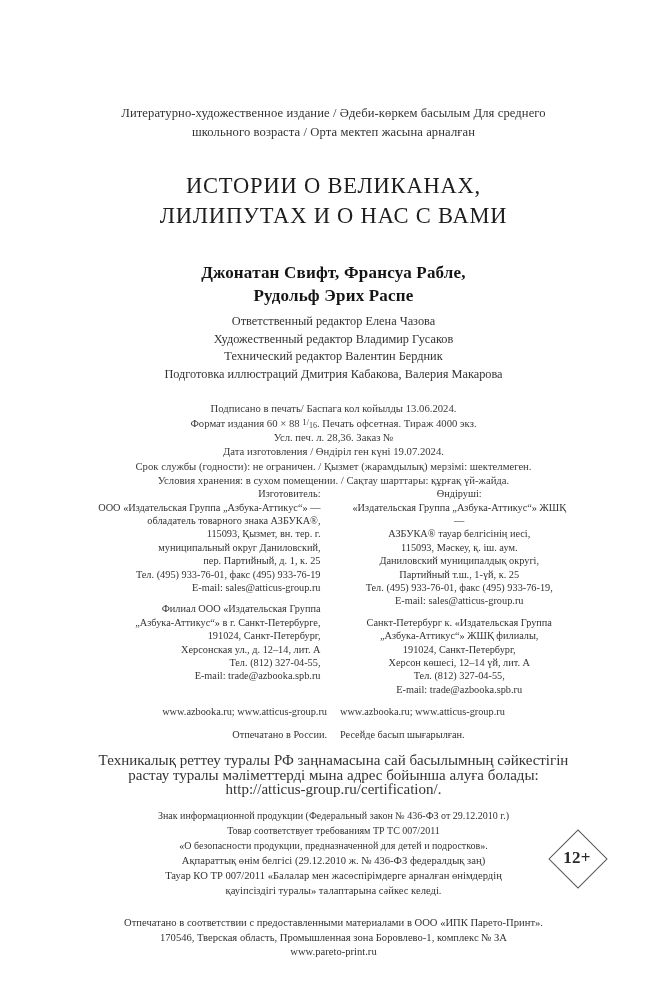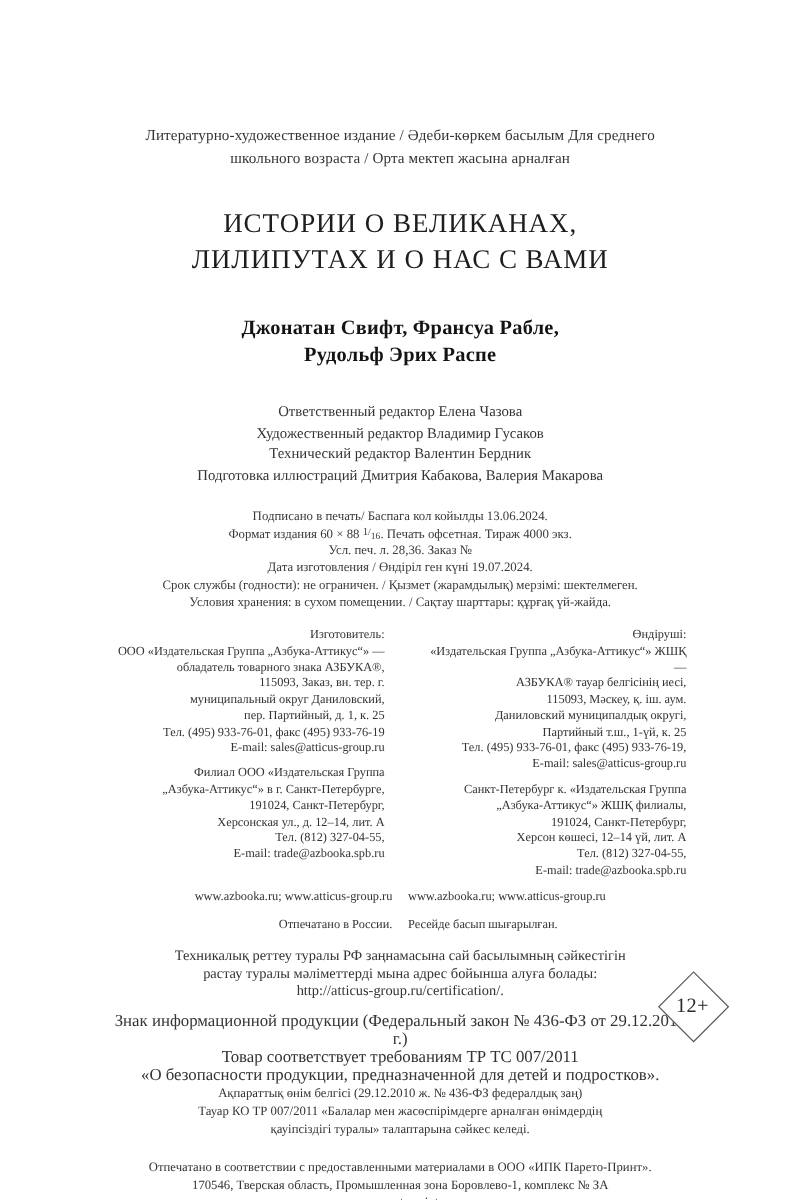--- a/index.html
+++ b/index.html
@@ -50,21 +50,21 @@
     font-size: 17px;
     line-height: 23px;
     font-weight: bold;
     color: #141414;
     letter-spacing: 0.2px;
   }
   .authors .ln { display: block; }
 
   
   .credits {
-    margin-top: 28px;
+    margin-top: 6px;
     font-size: 12.3px;
     line-height: 17.6px;
     color: #333;
   }
   .credits .ln { display: block; white-space: nowrap; }
 
   
   .imprint {
     margin-top: 18px;
     font-size: 10.7px;
@@ -77,76 +77,76 @@
     position: relative;
     font-size: 8px;
     vertical-align: 0.18em;
     line-height: 1;
   }
   .frac sup { font-size: 9px; vertical-align: baseline; }
   .frac sub { font-size: 8px; vertical-align: baseline; position: relative; top: 3px; }
 
   
   .cols {
-    margin-top: 14px;
     display: flex;
     justify-content: space-between;
     gap: 26px;
   }
   .col { width: 232px; font-size: 10.3px; line-height: 13.4px; color: #333; }
   .col-left { text-align: right; }
-  .col-right { text-align: right; }
+  .col-right { text-align: center; }
   .col .hdr { display: block; }
   .col .ln { display: block; }
   .col .gap { display: block; height: 8px; }
 
   
   .printed-row {
     margin-top: 9px;
     display: flex;
     justify-content: space-between;
     font-size: 10.3px;
     line-height: 14px;
     color: #333;
   }
   .printed-row .pr-left { width: 232px; text-align: right; }
   .printed-row .pr-right { width: 232px; text-align: left; }
 
   
   .certif {
     margin-top: 11px;
-    font-size: 12px;
+    font-size: 15px;
     line-height: 14.6px;
     color: #333;
   }
   .certif .ln { display: block; }
 
   
   .legal {
     margin-top: 11px;
-    font-size: 14px;
+    font-size: 10px;
     line-height: 15px;
     color: #333;
     position: relative;
   }
   .legal .ln { display: block; }
   .legal-kz {
     font-size: 10.6px;
     line-height: 15px;
     color: #333;
   }
   .legal-kz .ln { display: block; }
 
   
   .age-badge {
     position: absolute;
     right: 62px;
-    top: 810px;
+    top: 830px;
     width: 56px;
     height: 56px;
+    font-weight: bold;
   }
   .age-badge .diamond {
     position: absolute;
     left: 8px;
     top: 8px;
     width: 40px;
     height: 40px;
     border: 1px solid #555;
     transform: rotate(45deg);
     background: #fff;
@@ -208,21 +208,21 @@
     <span class="ln">Дата изготовления / Өндіріл ген күні 19.07.2024.</span>
     <span class="ln">Срок службы (годности): не ограничен. / Қызмет (жарамдылық) мерзімі: шектелмеген.</span>
     <span class="ln">Условия хранения: в сухом помещении. / Сақтау шарттары: құрғақ үй-жайда.</span>
   </div>
 
   <div class="cols">
     <div class="col col-left">
       <span class="hdr">Изготовитель:</span>
       <span class="ln">ООО «Издательская Группа „Азбука-Аттикус“» —</span>
       <span class="ln">обладатель товарного знака АЗБУКА®,</span>
-      <span class="ln">115093, Заказ, вн. тер. г.</span>
+      <span class="ln">115093, Қызмет, вн. тер. г.</span>
       <span class="ln">муниципальный округ Даниловский,</span>
       <span class="ln">пер. Партийный, д. 1, к. 25</span>
       <span class="ln">Тел. (495) 933-76-01, факс (495) 933-76-19</span>
       <span class="ln">E-mail: sales@atticus-group.ru</span>
       <span class="gap"></span>
       <span class="ln">Филиал ООО «Издательская Группа</span>
       <span class="ln">„Азбука-Аттикус“» в г. Санкт-Петербурге,</span>
       <span class="ln">191024, Санкт-Петербург,</span>
       <span class="ln">Херсонская ул., д. 12–14, лит. А</span>
       <span class="ln">Тел. (812) 327-04-55,</span>

